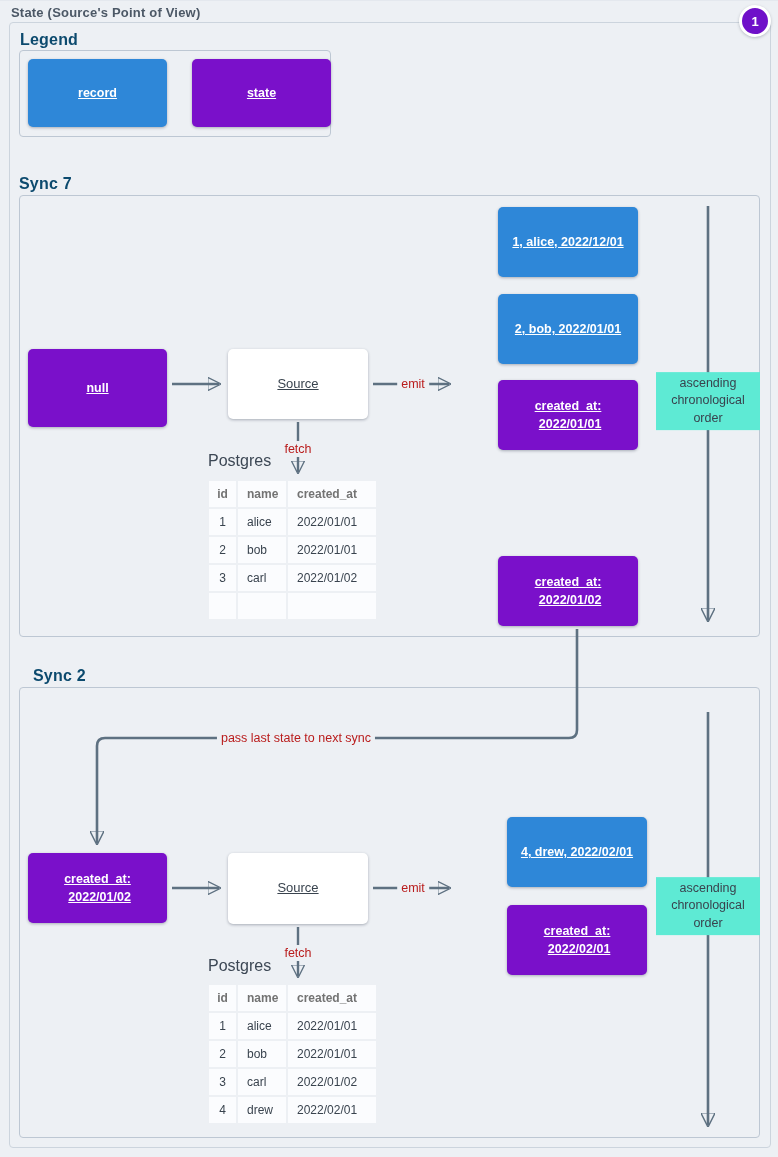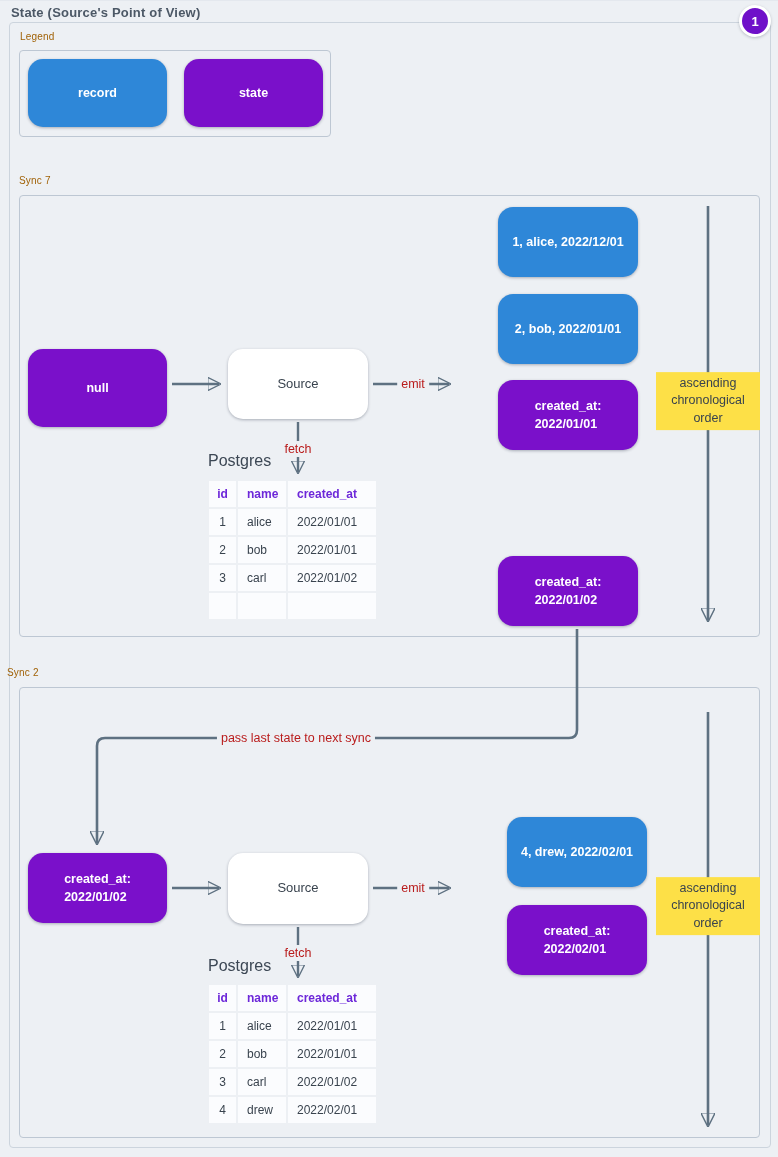--- a/index.html
+++ b/index.html
@@ -8,85 +8,85 @@
     background:#edf0f4;overflow:hidden;
     font-family:"Liberation Sans",sans-serif;
     -webkit-font-smoothing:antialiased;
   }
   .frame{
     position:absolute;border:1.5px solid #ccd4dd;border-radius:4px;
     background:transparent;box-sizing:border-box;
   }
   .frame.inner{border-color:#bdc7d3;}
   .sec-label{
-    position:absolute;font-size:10px;color:#a16207;font-weight:400;
+    position:absolute;font-size:16px;color:#0c4a6e;font-weight:700;
     letter-spacing:.2px;white-space:nowrap;
   }
   .page-title{
     position:absolute;left:11px;top:4px;font-size:13px;font-weight:600;
     color:#4c5866;letter-spacing:.2px;white-space:nowrap;
   }
   .badge{
     position:absolute;left:739px;top:4px;width:26px;height:26px;
     border:3px solid #ffffff;border-radius:50%;background:#6f10c9;
     color:#fff;font-size:13px;font-weight:700;display:flex;
     align-items:center;justify-content:center;
     box-shadow:0 1px 3px rgba(30,40,60,.25);
   }
   .card{
-    position:absolute;border-radius:15px;display:flex;align-items:center;
+    position:absolute;border-radius:5px;display:flex;align-items:center;
     justify-content:center;color:#ffffff;font-size:12.5px;font-weight:700;
-    text-align:left;white-space:pre-line;line-height:1.45;
-    box-shadow:0 1px 3px rgba(25,35,55,.32);box-sizing:border-box;
+    text-align:right;white-space:pre-line;line-height:1.45;
+    box-shadow:0 1px 3px rgba(25,35,55,.32);box-sizing:border-box;text-decoration:underline;
   }
   .card.record{background:#2e87d8;}
   .card.state{background:#7a10ca;}
   .card.plain{background:#ffffff;color:#39434e;font-weight:400;font-size:13px;}
   .flow-label{
     position:absolute;transform:translate(-50%,-50%);background:#edf0f4;
     color:#b91c1c;font-size:12.5px;padding:1px 4px;white-space:nowrap;
   }
   .order-label{
-    position:absolute;transform:translate(-50%,-50%);background:#fde047;
+    position:absolute;transform:translate(-50%,-50%);background:#5eead4;
     color:#39434e;font-size:12.5px;line-height:1.38;text-align:center;
     width:104px;padding:3px 0;
   }
   .db-label{position:absolute;font-size:16px;color:#3c4754;white-space:nowrap;}
   table.db{
     position:absolute;border-collapse:separate;border-spacing:2px;
     font-size:12px;color:#39434e;
   }
   table.db td,table.db th{
     background:#fbfcfe;height:26px;padding:0;box-sizing:border-box;
     font-weight:400;text-align:left;padding-left:9px;
   }
-  table.db th{font-weight:700;color:#6d28d9;}
+  table.db th{font-weight:700;color:#737373;}
   table.db .c-id{width:27px;text-align:center;padding-left:0;}
   table.db .c-name{width:48px;}
   table.db .c-date{width:88px;}
   svg.lines{position:absolute;left:0;top:0;pointer-events:none;}
   svg.lines path,svg.lines line{stroke:#5e7181;fill:none;}
 </style>
 </head>
 <body>
 
 <div class="canvas">
 
   <div class="frame" style="left:9px;top:21px;width:762px;height:1126px;"></div>
   <div class="page-title">State (Source's Point of View)</div>
 
   <div class="sec-label" style="left:20px;top:30px;">Legend</div>
   <div class="frame inner" style="left:19px;top:49px;width:312px;height:87px;"></div>
   <div class="card record" style="left:28px;top:58px;width:139px;height:68px;">record</div>
-  <div class="card state" style="left:184px;top:58px;width:139px;height:68px;">state</div>
+  <div class="card state" style="left:192px;top:58px;width:139px;height:68px;">state</div>
 
   <div class="sec-label" style="left:19px;top:174px;">Sync 7</div>
   <div class="frame inner" style="left:19px;top:194px;width:741px;height:442px;"></div>
 
-  <div class="sec-label" style="left:7px;top:666px;">Sync 2</div>
+  <div class="sec-label" style="left:33px;top:666px;">Sync 2</div>
   <div class="frame inner" style="left:19px;top:686px;width:741px;height:451px;"></div>
 
   <svg class="lines" width="778" height="1157">
     <defs>
       <marker id="arr" viewBox="0 0 10 10" refX="8.5" refY="5" markerWidth="5.5" markerHeight="5.5" orient="auto-start-reverse">
         <path d="M0,0 L10,5 L0,10 z" fill="#5e7181" stroke="none"></path>
       </marker>
     </defs>
 
     <line x1="172" y1="383" x2="219" y2="383" stroke-width="2.4" marker-end="url(#arr)"></line>

